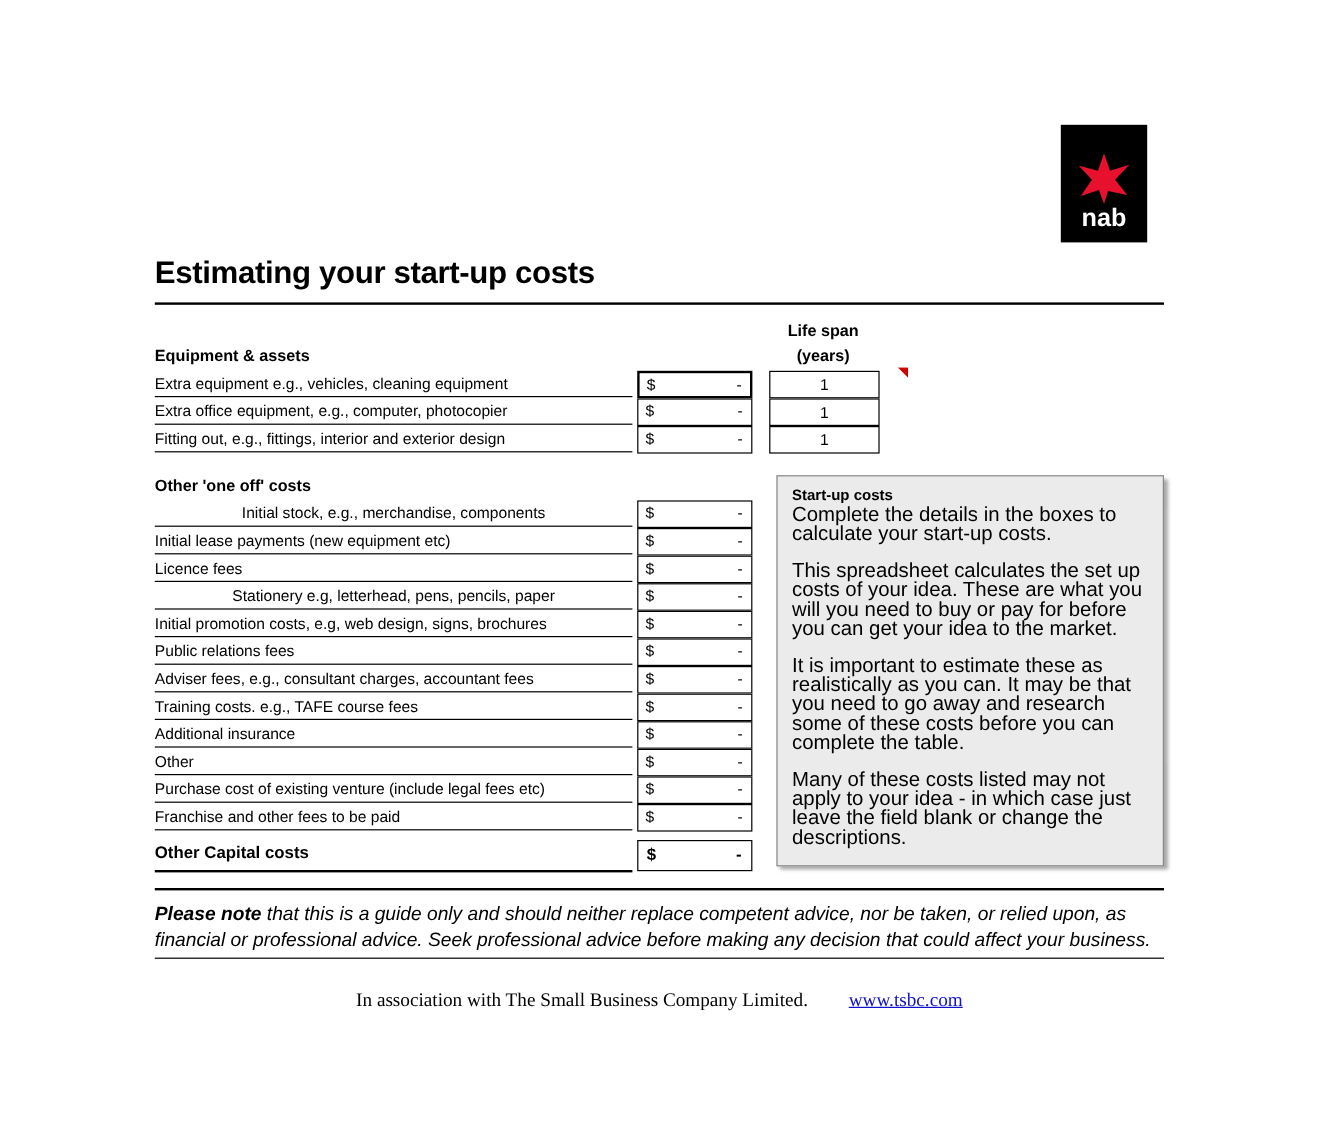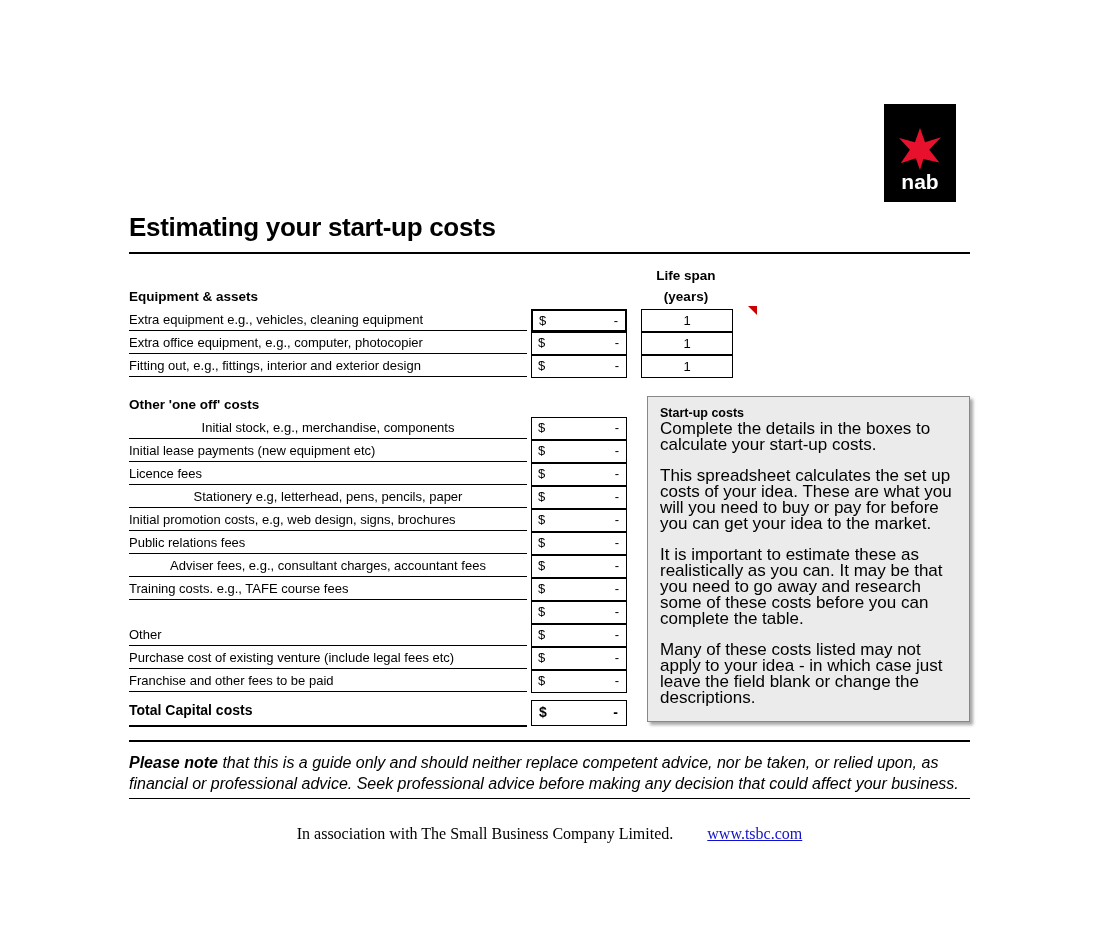--- a/index.html
+++ b/index.html
@@ -361,36 +361,37 @@
 
   <div class="row" style="left:129px; top:532px; width:498px;">
     <div class="row-label" style="width:398px;">Public relations fees</div>
     <div class="amount-cell" style="left:402px; top:0;">
       <span class="cur">$</span>
       <span class="dash">-</span>
     </div>
   </div>
 
   <div class="row" style="left:129px; top:555px; width:498px;">
-    <div class="row-label" style="width:398px;text-align:center;">Adviser fees, e.g., consultant charges, accountant fees</div>
+    <div class="row-label" style="width:398px;">Adviser fees, e.g., consultant charges, accountant fees</div>
     <div class="amount-cell" style="left:402px; top:0;">
       <span class="cur">$</span>
       <span class="dash">-</span>
     </div>
   </div>
 
   <div class="row" style="left:129px; top:578px; width:498px;">
     <div class="row-label" style="width:398px;">Training costs. e.g., TAFE course fees</div>
     <div class="amount-cell" style="left:402px; top:0;">
       <span class="cur">$</span>
       <span class="dash">-</span>
     </div>
   </div>
 
   <div class="row" style="left:129px; top:601px; width:498px;">
+    <div class="row-label" style="width:398px;">Additional insurance</div>
     <div class="amount-cell" style="left:402px; top:0;">
       <span class="cur">$</span>
       <span class="dash">-</span>
     </div>
   </div>
 
   <div class="row" style="left:129px; top:624px; width:498px;">
     <div class="row-label" style="width:398px;">Other</div>
     <div class="amount-cell" style="left:402px; top:0;">
       <span class="cur">$</span>
@@ -407,21 +408,21 @@
   </div>
 
   <div class="row" style="left:129px; top:670px; width:498px;">
     <div class="row-label" style="width:398px;">Franchise and other fees to be paid</div>
     <div class="amount-cell" style="left:402px; top:0;">
       <span class="cur">$</span>
       <span class="dash">-</span>
     </div>
   </div>
 
-  <div class="total-label">Total Capital costs</div>
+  <div class="total-label">Other Capital costs</div>
   <div class="total-underline"></div>
   <div class="total-cell">
     <span class="cur">$</span>
     <span class="dash">-</span>
   </div>
 
   <div class="info-panel">
     <div class="info-title">Start-up costs</div>
     <p class="info-p">Complete the details in the boxes to calculate your start-up costs.</p>
     <p class="info-p">This spreadsheet calculates the set up costs of your idea.  These are what you will you need to buy or pay for before you can get your idea to the market.</p>

